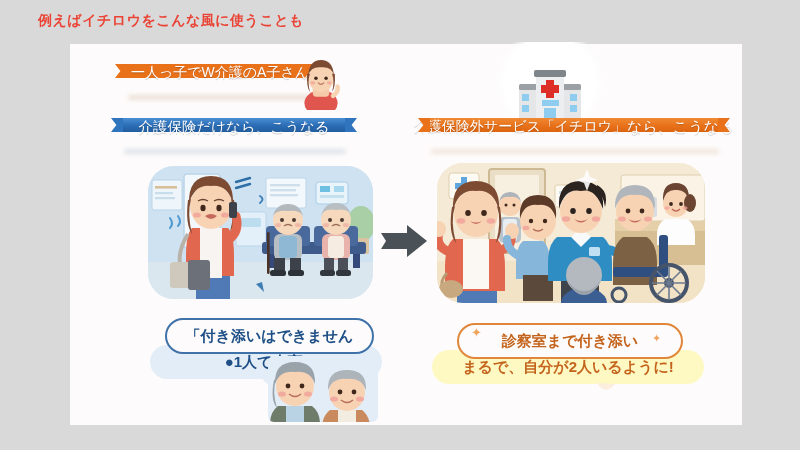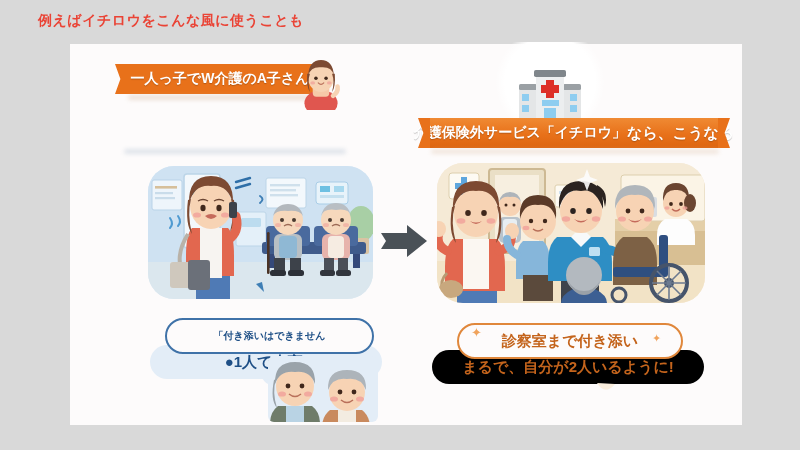--- a/index.html
+++ b/index.html
@@ -21,22 +21,22 @@
     background:#fdfbfb;
   }
   
   .hospital-badge{
     position:absolute;left:425px;top:-2px;width:110px;height:96px;
     background:radial-gradient(circle at 50% 42%, #ffffff 0%, #ffffff 58%, rgba(255,255,255,0) 70%);
   }
   .hosp{position:absolute;left:50%;top:22px;transform:translateX(-50%);}
   
   .ribbon{
-    position:absolute;height:30px;display:flex;align-items:center;
-    justify-content:center;color:#fff;font-weight:bold;white-space:nowrap;
+    position:absolute;height:14px;display:flex;align-items:flex-start;
+    justify-content:center;color:#fff;font-weight:normal;white-space:nowrap;
     text-shadow:0 1px 1px rgba(0,0,0,.22);
   }
   .rib-orange{background:#e8711a;}
   .rib-blue{background:linear-gradient(180deg,#4a8fd4 0%,#2a6cb5 55%,#235e9f 100%);}
   .rib-orange2{background:linear-gradient(180deg,#f08a33 0%,#e8711a 55%,#dd6510 100%);}
   .ribbon::before,.ribbon::after{
     content:"";position:absolute;top:0;width:12px;height:100%;
   }
   .ribbon::before{left:-11px;}
   .ribbon::after{right:-11px;}
@@ -68,21 +68,21 @@
   .bub-l2{
     left:150px;top:345px;width:232px;height:34px;
     background:#e3edf7;border-radius:17px;
   }
   .bub-r1{
     left:457px;top:323px;width:222px;height:32px;
     border:2px solid #e0873b;border-radius:18px;background:#fdfbfb;
   }
   .bub-r2{
     left:432px;top:350px;width:272px;height:34px;
-    background:#000000;border-radius:17px;
+    background:#fef9c3;border-radius:17px;
   }
   .bub-tail{position:absolute;}
   .btxt{
     position:absolute;white-space:nowrap;font-weight:bold;
     display:flex;align-items:center;justify-content:center;
     width:100%;height:100%;left:0;top:0;
   }
   .t-blue{color:#1e4f86;}
   .t-orange{color:#c4641c;}
   
@@ -129,20 +129,23 @@
     <path d="M10 20 Q9 34 13 40 Q10 28 13 20Z" fill="#7d4a32"></path>
     <path d="M40 20 Q41 34 37 40 Q40 28 37 20Z" fill="#7d4a32"></path>
     <circle cx="19.5" cy="25" r="1.9" fill="#40281c"></circle>
     <circle cx="30.5" cy="25" r="1.9" fill="#40281c"></circle>
     <ellipse cx="16" cy="30" rx="2.6" ry="1.7" fill="#f0a09a" opacity=".75"></ellipse>
     <ellipse cx="34" cy="30" rx="2.6" ry="1.7" fill="#f0a09a" opacity=".75"></ellipse>
     <path d="M22 30 Q25 33 28 30" stroke="#b9705a" stroke-width="1.3" fill="none" stroke-linecap="round"></path>
     <path d="M38 44 Q44 40 43 34" stroke="#f7d3b4" stroke-width="5" fill="none" stroke-linecap="round"></path>
   </svg>
 
+  <div class="ribbon rib-blue" style="left:52px;top:74px;width:224px;font-size:14.5px;">
+    <span>介護保険だけなら、こうなる</span>
+  </div>
   <div class="rib-shadow" style="left:54px;top:105px;width:222px;background:#9aaec4;"></div>
 
   <div class="ribbon rib-orange2" style="left:359px;top:74px;width:290px;font-size:14px;">
     <span>介護保険外サービス「イチロウ」</span>
       <span style="font-size:15px;margin-left:1px;">なら、こうなる</span>
   </div>
   <div class="rib-shadow" style="left:361px;top:105px;width:288px;background:#d8b79a;"></div>
 
   <div class="panel panel-left" style="left:78px;top:122px;">
     <svg width="225" height="133" viewBox="0 0 225 133">
@@ -369,21 +372,21 @@
       </g>
 
       <path d="M150 6 l3 8 l8 3 l-8 3 l-3 8 l-3 -8 l-8 -3 l8 -3Z" fill="#fdfdfd" opacity=".9"></path>
     </svg>
   </div>
 
   <div class="bubble bub-l2" style="left:80px;top:301px;">
     <span class="btxt t-blue" style="font-size:15px;padding-right:56px;">●1人で大変!</span>
   </div>
   <div class="bubble bub-l1" style="left:95px;top:274px;">
-    <span class="btxt t-blue" style="font-size:10px;font-family:Liberation Serif, serif;">「付き添いはできません</span>
+    <span class="btxt t-blue" style="font-size:15px;font-family:Liberation Serif, serif;">「付き添いはできません</span>
   </div>
   <svg class="bub-tail" style="left:190px;top:334px;" width="22" height="14" viewBox="0 0 22 14">
     <path d="M2 0 Q10 13 20 1 Z" fill="#e3edf7"></path>
   </svg>
 
   <svg class="couple" style="left:198px;top:312px;" width="110" height="66" viewBox="0 0 110 66">
     <defs>
         <clipPath id="cclip">
           <rect x="0" y="0" width="110" height="66" rx="6"></rect>
         </clipPath>

